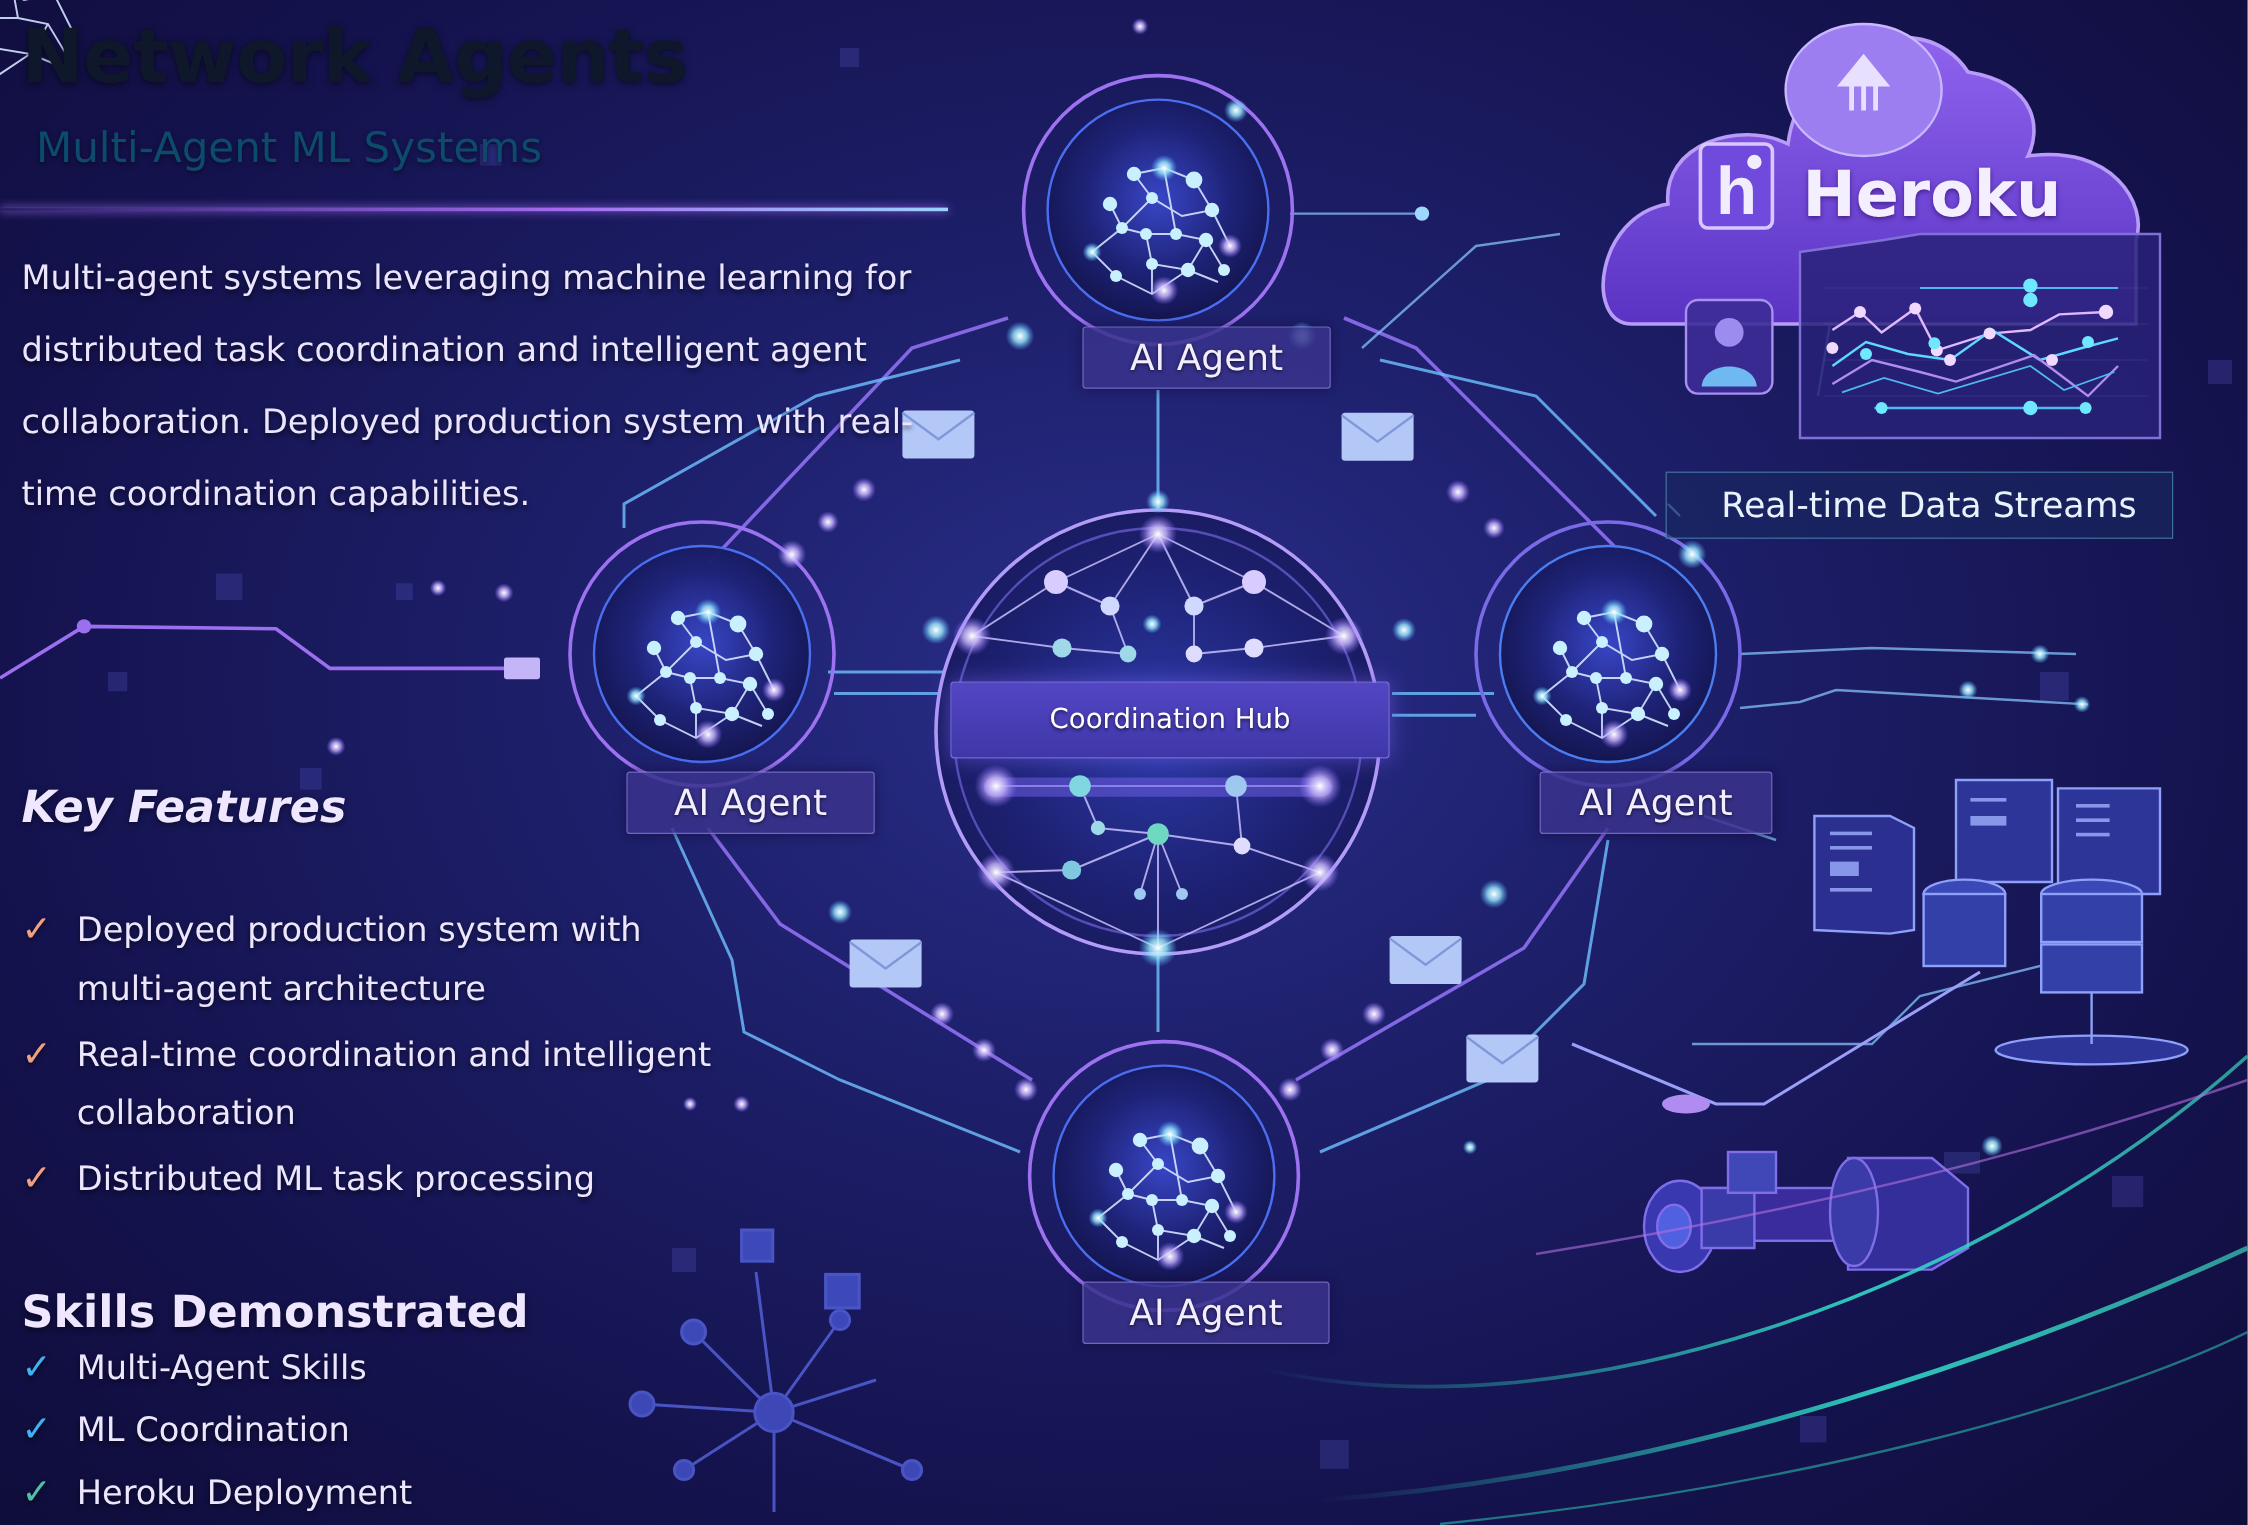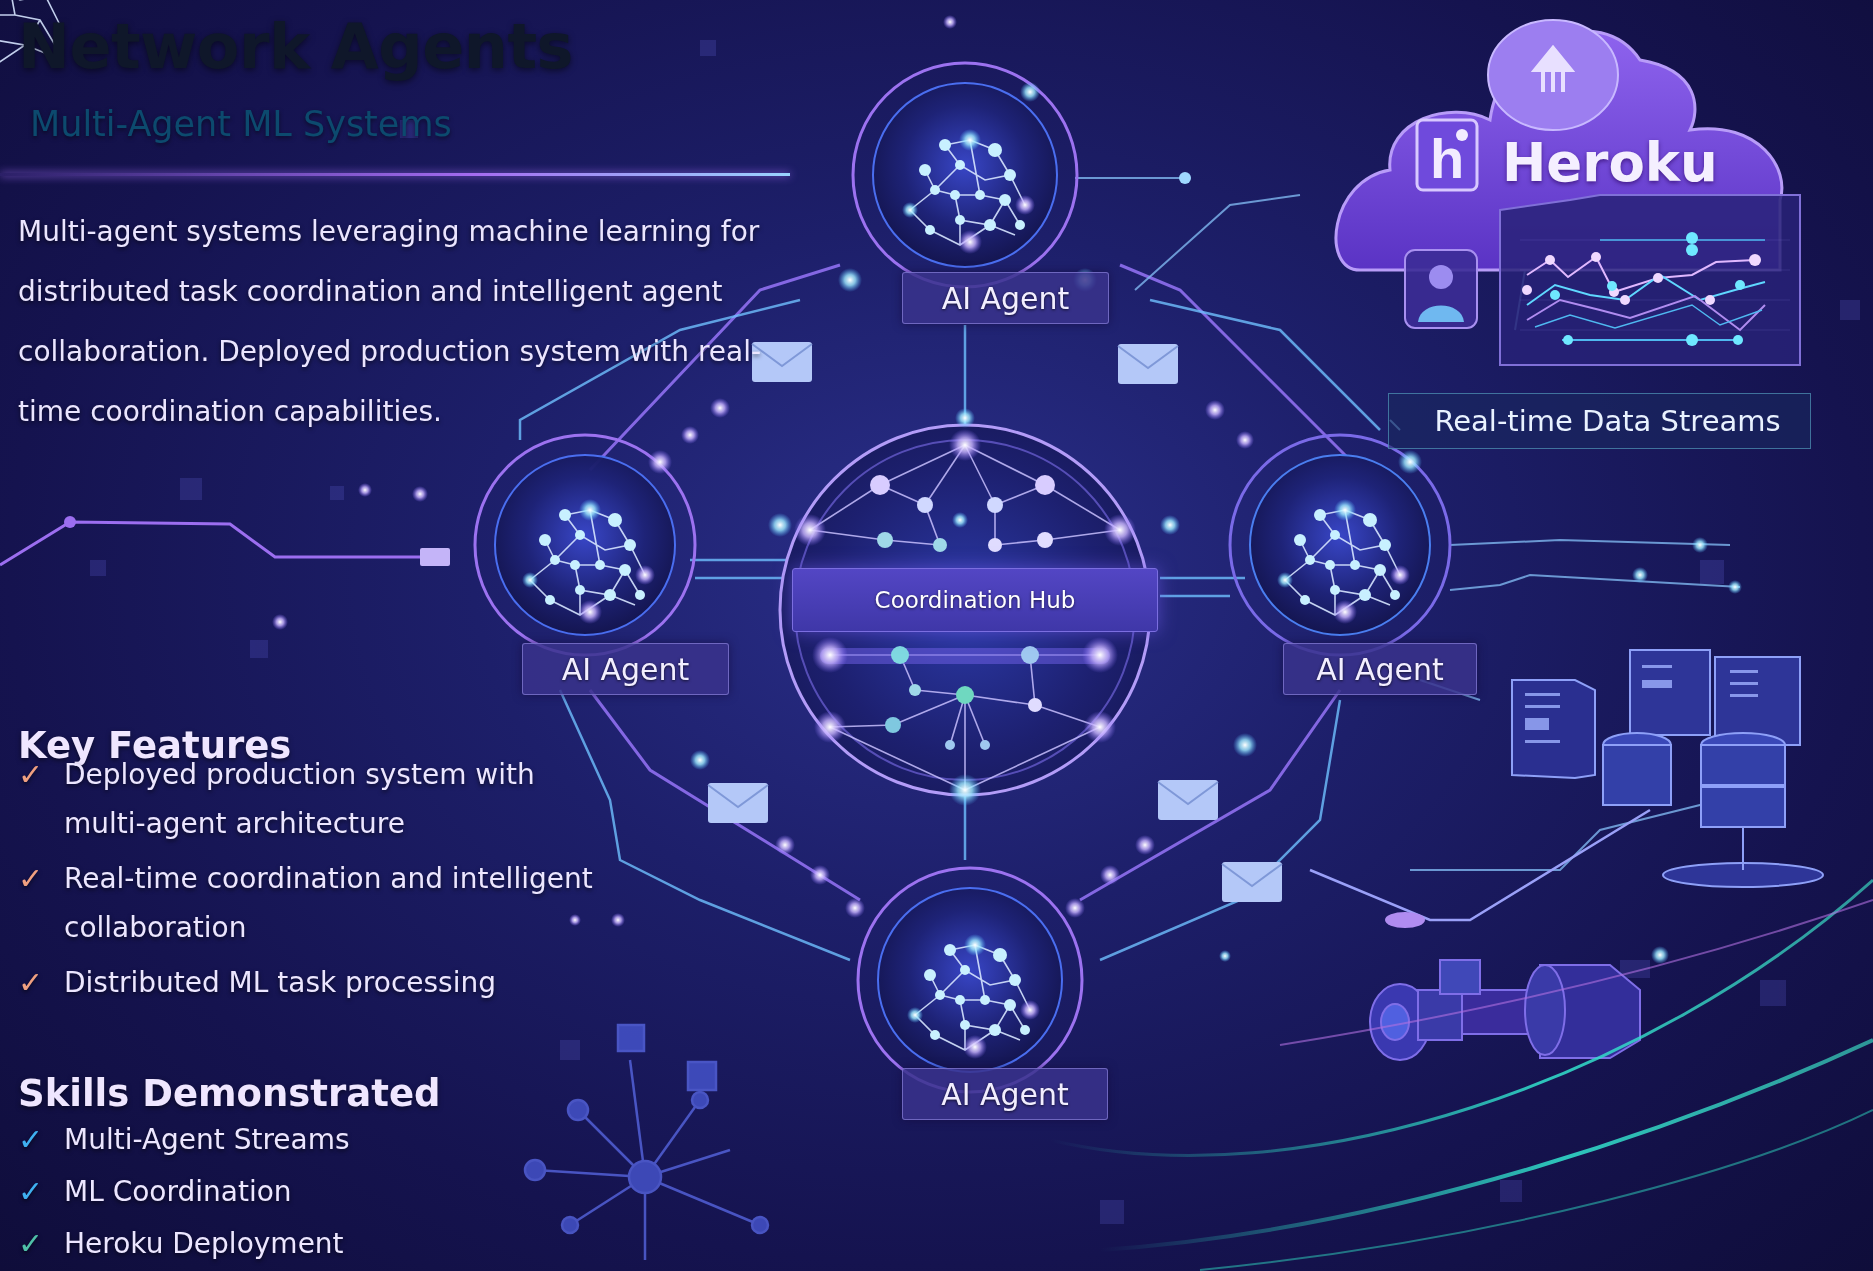--- a/index.html
+++ b/index.html
@@ -485,41 +485,41 @@
     <rect x="618" y="1025" width="26" height="26"></rect>
       <rect x="688" y="1062" width="28" height="28"></rect>
   </g>
 </svg>
 
 <div class="title">Network Agents</div>
 <div class="subtitle">Multi-Agent ML Systems</div>
 <div class="divider"></div>
 <div class="desc">Multi-agent systems leveraging machine learning for distributed task coordination and intelligent agent collaboration. Deployed production system with real-time coordination capabilities.</div>
 
-<div class="section-title" style="top:724px;">Key Features</div>
+<div class="section-title" style="top:651px;font-style:italic;">Key Features</div>
 <ul class="list feat" style="top:750px;">
   <li>
     <span class="check" style="color:#f0a080;">✓</span>
     <span>Deployed production system with multi-agent architecture</span>
   </li>
   <li>
     <span class="check" style="color:#f0a080;">✓</span>
     <span>Real-time coordination and intelligent collaboration</span>
   </li>
   <li>
     <span class="check" style="color:#f0a080;">✓</span>
     <span>Distributed ML task processing</span>
   </li>
 </ul>
 
 <div class="section-title" style="top:1060px;margin-top:12px;">Skills Demonstrated</div>
 <ul class="list skills" style="top:1114px;">
   <li>
     <span class="check" style="color:#3fb0f0;">✓</span>
-    <span>Multi-Agent Streams</span>
+    <span>Multi-Agent Skills</span>
   </li>
   <li>
     <span class="check" style="color:#3fb0f0;">✓</span>
     <span>ML Coordination</span>
   </li>
   <li>
     <span class="check" style="color:#4fc0a8;">✓</span>
     <span>Heroku Deployment</span>
   </li>
 </ul>

